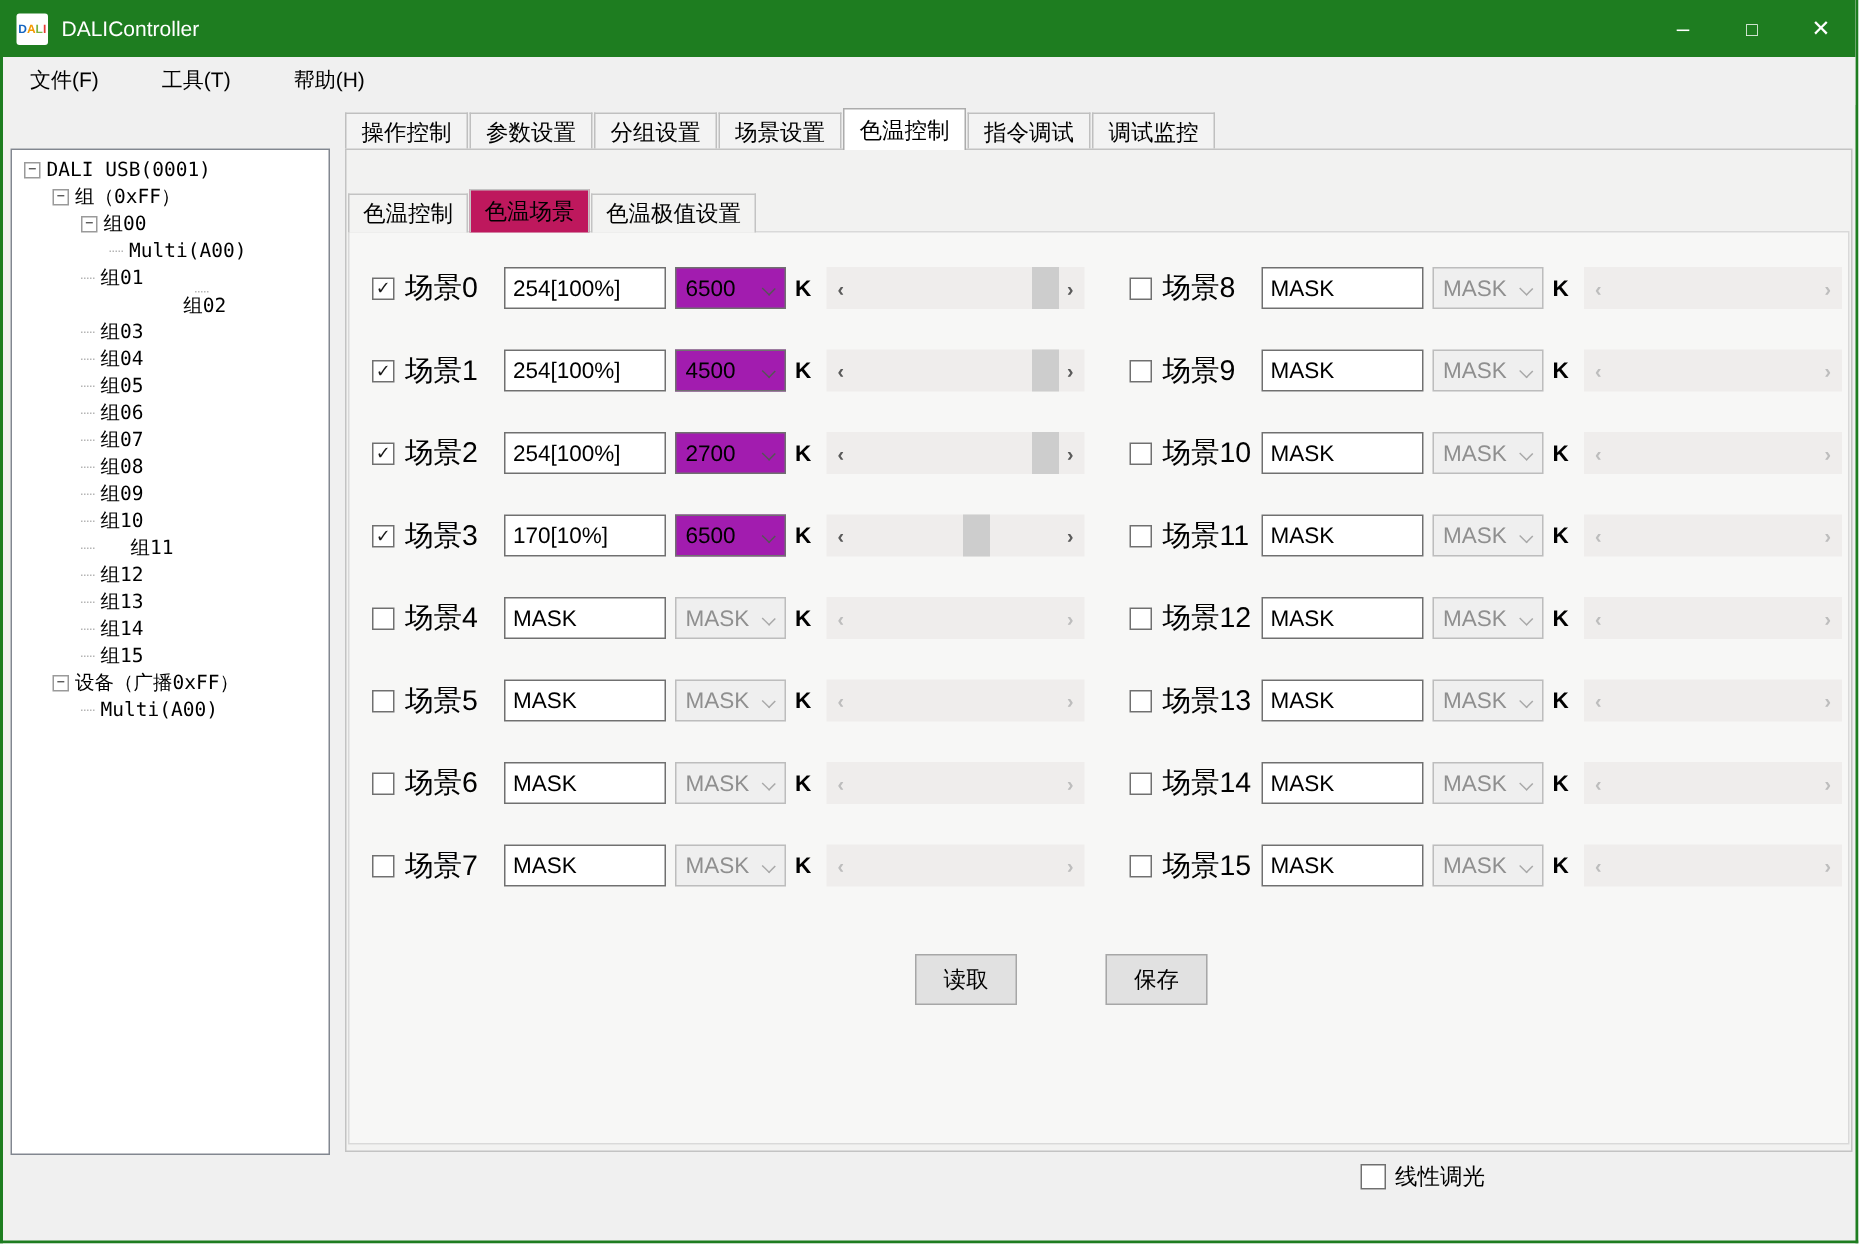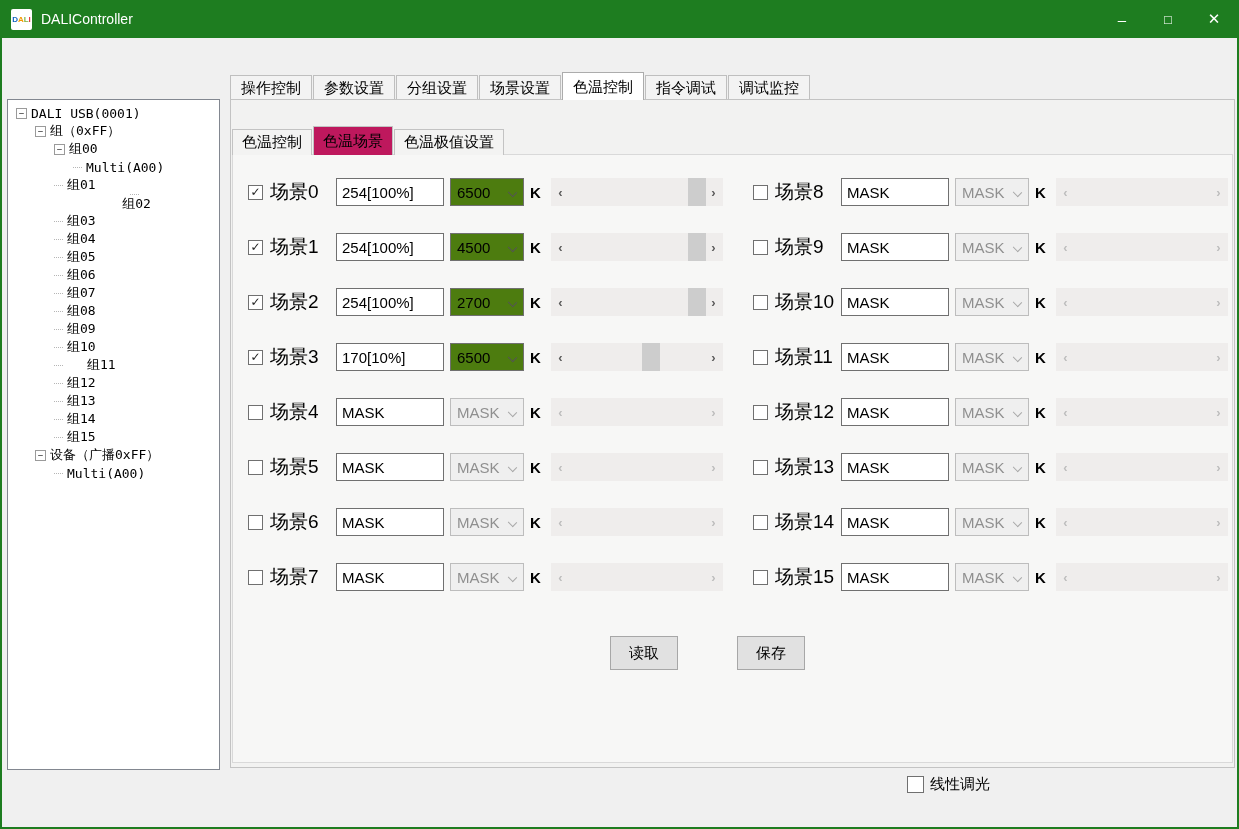--- a/index.html
+++ b/index.html
@@ -55,21 +55,21 @@
   
   .scene-col { position:absolute; width:478px; z-index:5; }
   .scene-col.left { left:246px; top:177px; }
   .scene-col.right { left:751px; top:177px; }
   .scene-row { height:30px; margin-bottom:25px; display:flex; align-items:center; }
   .cb { width:15px; height:15px; border:1px solid #707070; background:#fff; flex:none;
         display:flex; align-items:center; justify-content:center; font-size:12px; line-height:12px; color:#1a1a1a; }
   .scene-label { width:66px; margin-left:7px; font-size:19px; flex:none; }
   .scene-input { width:108px; height:28px; border:1px solid #707070; background:#fff; font-size:15px;
                  font-family:"Liberation Sans","DejaVu Sans",sans-serif; padding:0 5px; flex:none; }
-  .combo { width:74px; height:28px; border:1px solid #707070; background:#4d7c0f; margin-left:6px; flex:none;
+  .combo { width:74px; height:28px; border:1px solid #707070; background:#a21caf; margin-left:6px; flex:none;
            display:flex; align-items:center; font-size:15px; position:relative; padding-left:6px; }
   .combo .chev { position:absolute; right:7px; top:10px; width:7px; height:7px;
                  border-right:1px solid #555; border-bottom:1px solid #555; transform:rotate(45deg) scale(1,0.9); }
   .combo.disabled { background:#efefef; border-color:#bdbdbd; color:#8f8f8f; }
   .combo.disabled .chev { border-color:#a8a8a8; }
   .k-label { margin-left:6px; font-size:15px; font-weight:bold; width:12px; flex:none; }
   .hscroll { width:172px; height:28px; background:#efedec; margin-left:9px; position:relative; flex:none; }
   .hscroll .arr { position:absolute; top:0; width:17px; height:28px; display:flex; align-items:center; justify-content:center;
                   color:#5a5a5a; font-size:13px; font-weight:bold; }
   .hscroll .arr.l { left:1px; } .hscroll .arr.r { right:1px; }
@@ -115,20 +115,25 @@
         <span>I</span>
       </div>
     <span class="title">DALIController</span>
     <div class="win-controls">
       <div class="win-btn">–</div>
       <div class="win-btn max">□</div>
       <div class="win-btn">✕</div>
     </div>
   </div>
 
+  <div class="menubar" id="menubar">
+      <div class="menu-item">文件(F)</div>
+      <div class="menu-item">工具(T)</div>
+      <div class="menu-item">帮助(H)</div>
+    </div>
 
   <div class="tree" id="tree">
       <div class="tree-row" style="padding-left: 8px;">
         <span class="tree-box">−</span>
         <span class="tree-label">DALI USB(0001)</span>
       </div>
       <div class="tree-row" style="padding-left: 27px;">
         <span class="tree-box">−</span>
         <span class="tree-label">组（0xFF）</span>
       </div>

